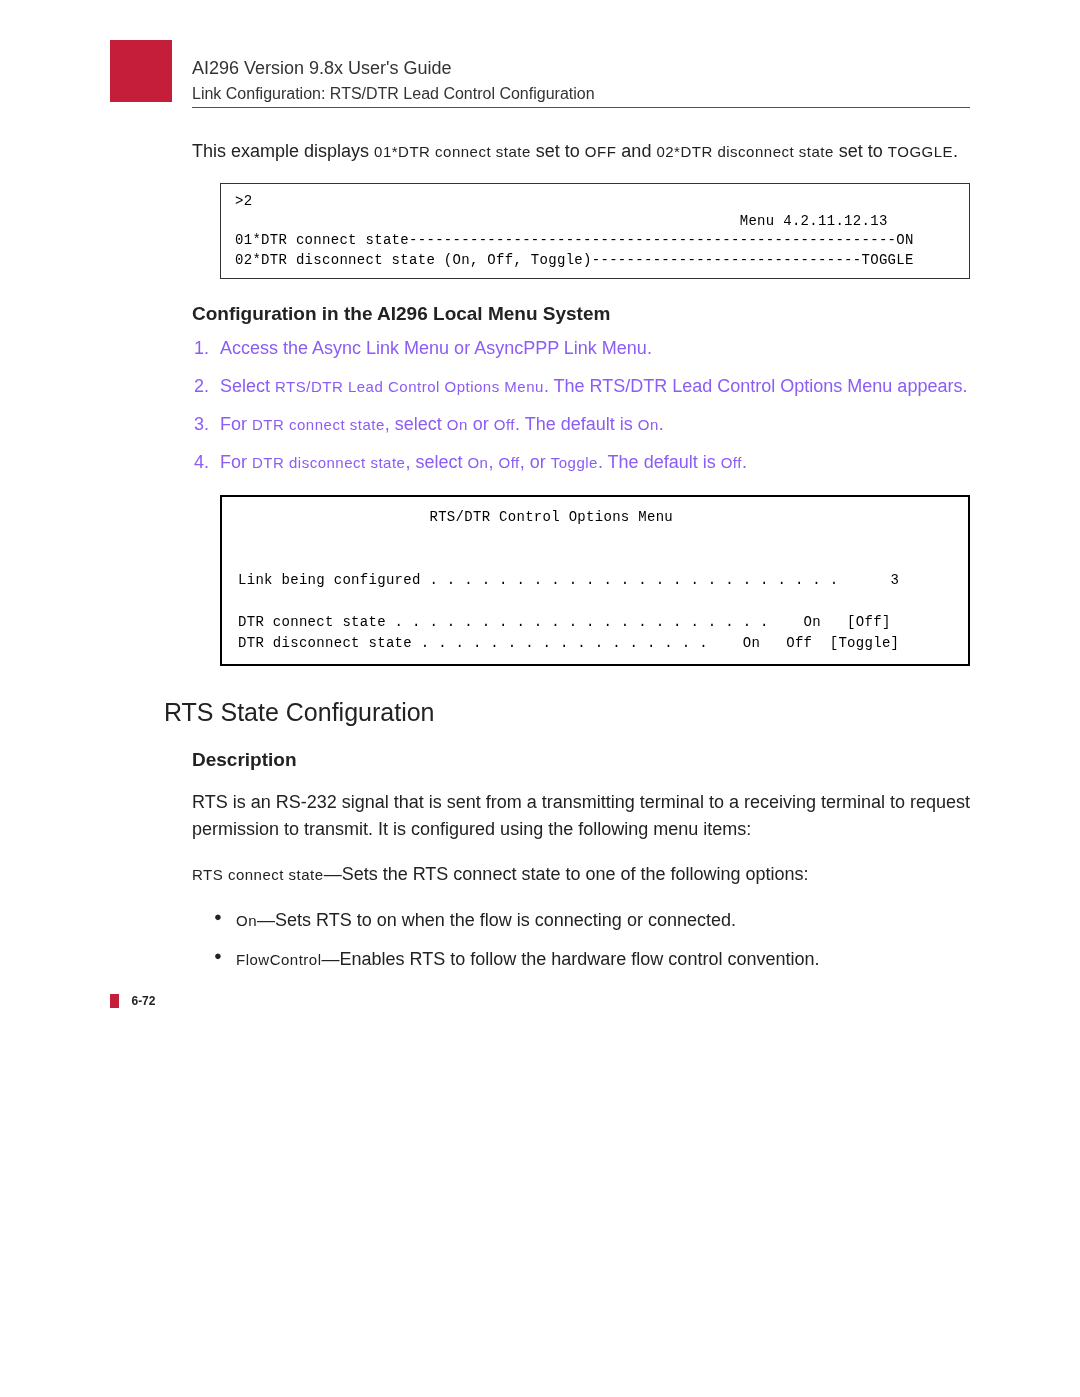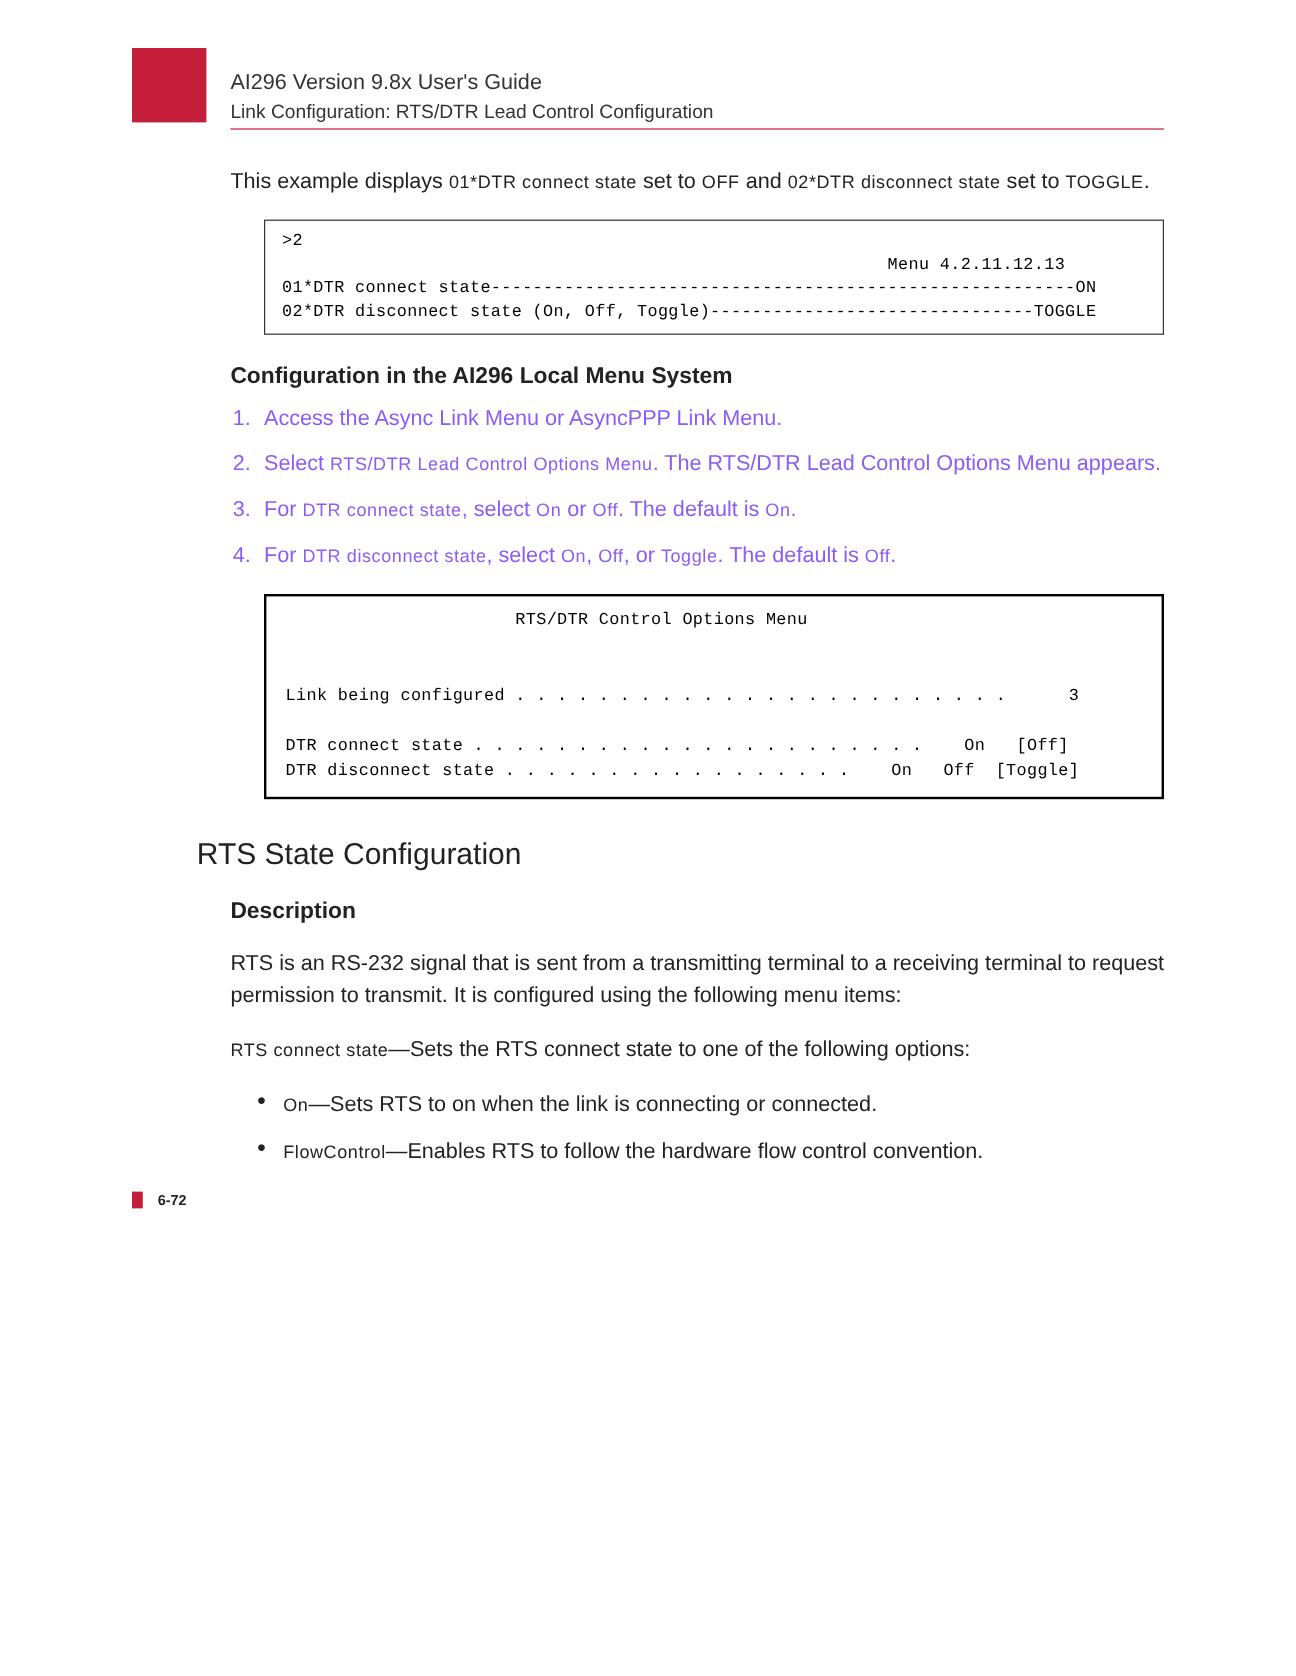--- a/index.html
+++ b/index.html
@@ -186,21 +186,21 @@
     <div class="subheading">Description</div>
 
     <p class="body-text">RTS is an RS-232 signal that is sent from a transmitting terminal to a receiving terminal to request permission to transmit. It is configured using the following menu items:</p>
 
     <p class="body-text">
       <span class="mono">RTS connect state</span><span>—Sets the RTS connect state to one of the following options:</span>
     </p>
 
     <ul class="bullets">
       <li>
-        <span class="mono">On</span><span>—Sets RTS to on when the link is connecting or connected.</span>
+        <span class="mono">On</span><span>—Sets RTS to on when the flow is connecting or connected.</span>
       </li>
       <li>
         <span class="mono">FlowControl</span><span>—Enables RTS to follow the hardware flow control convention.</span>
       </li>
     </ul>
 
   </div>
 
   <div class="page-number-box">
     <span class="red-tab"></span>

